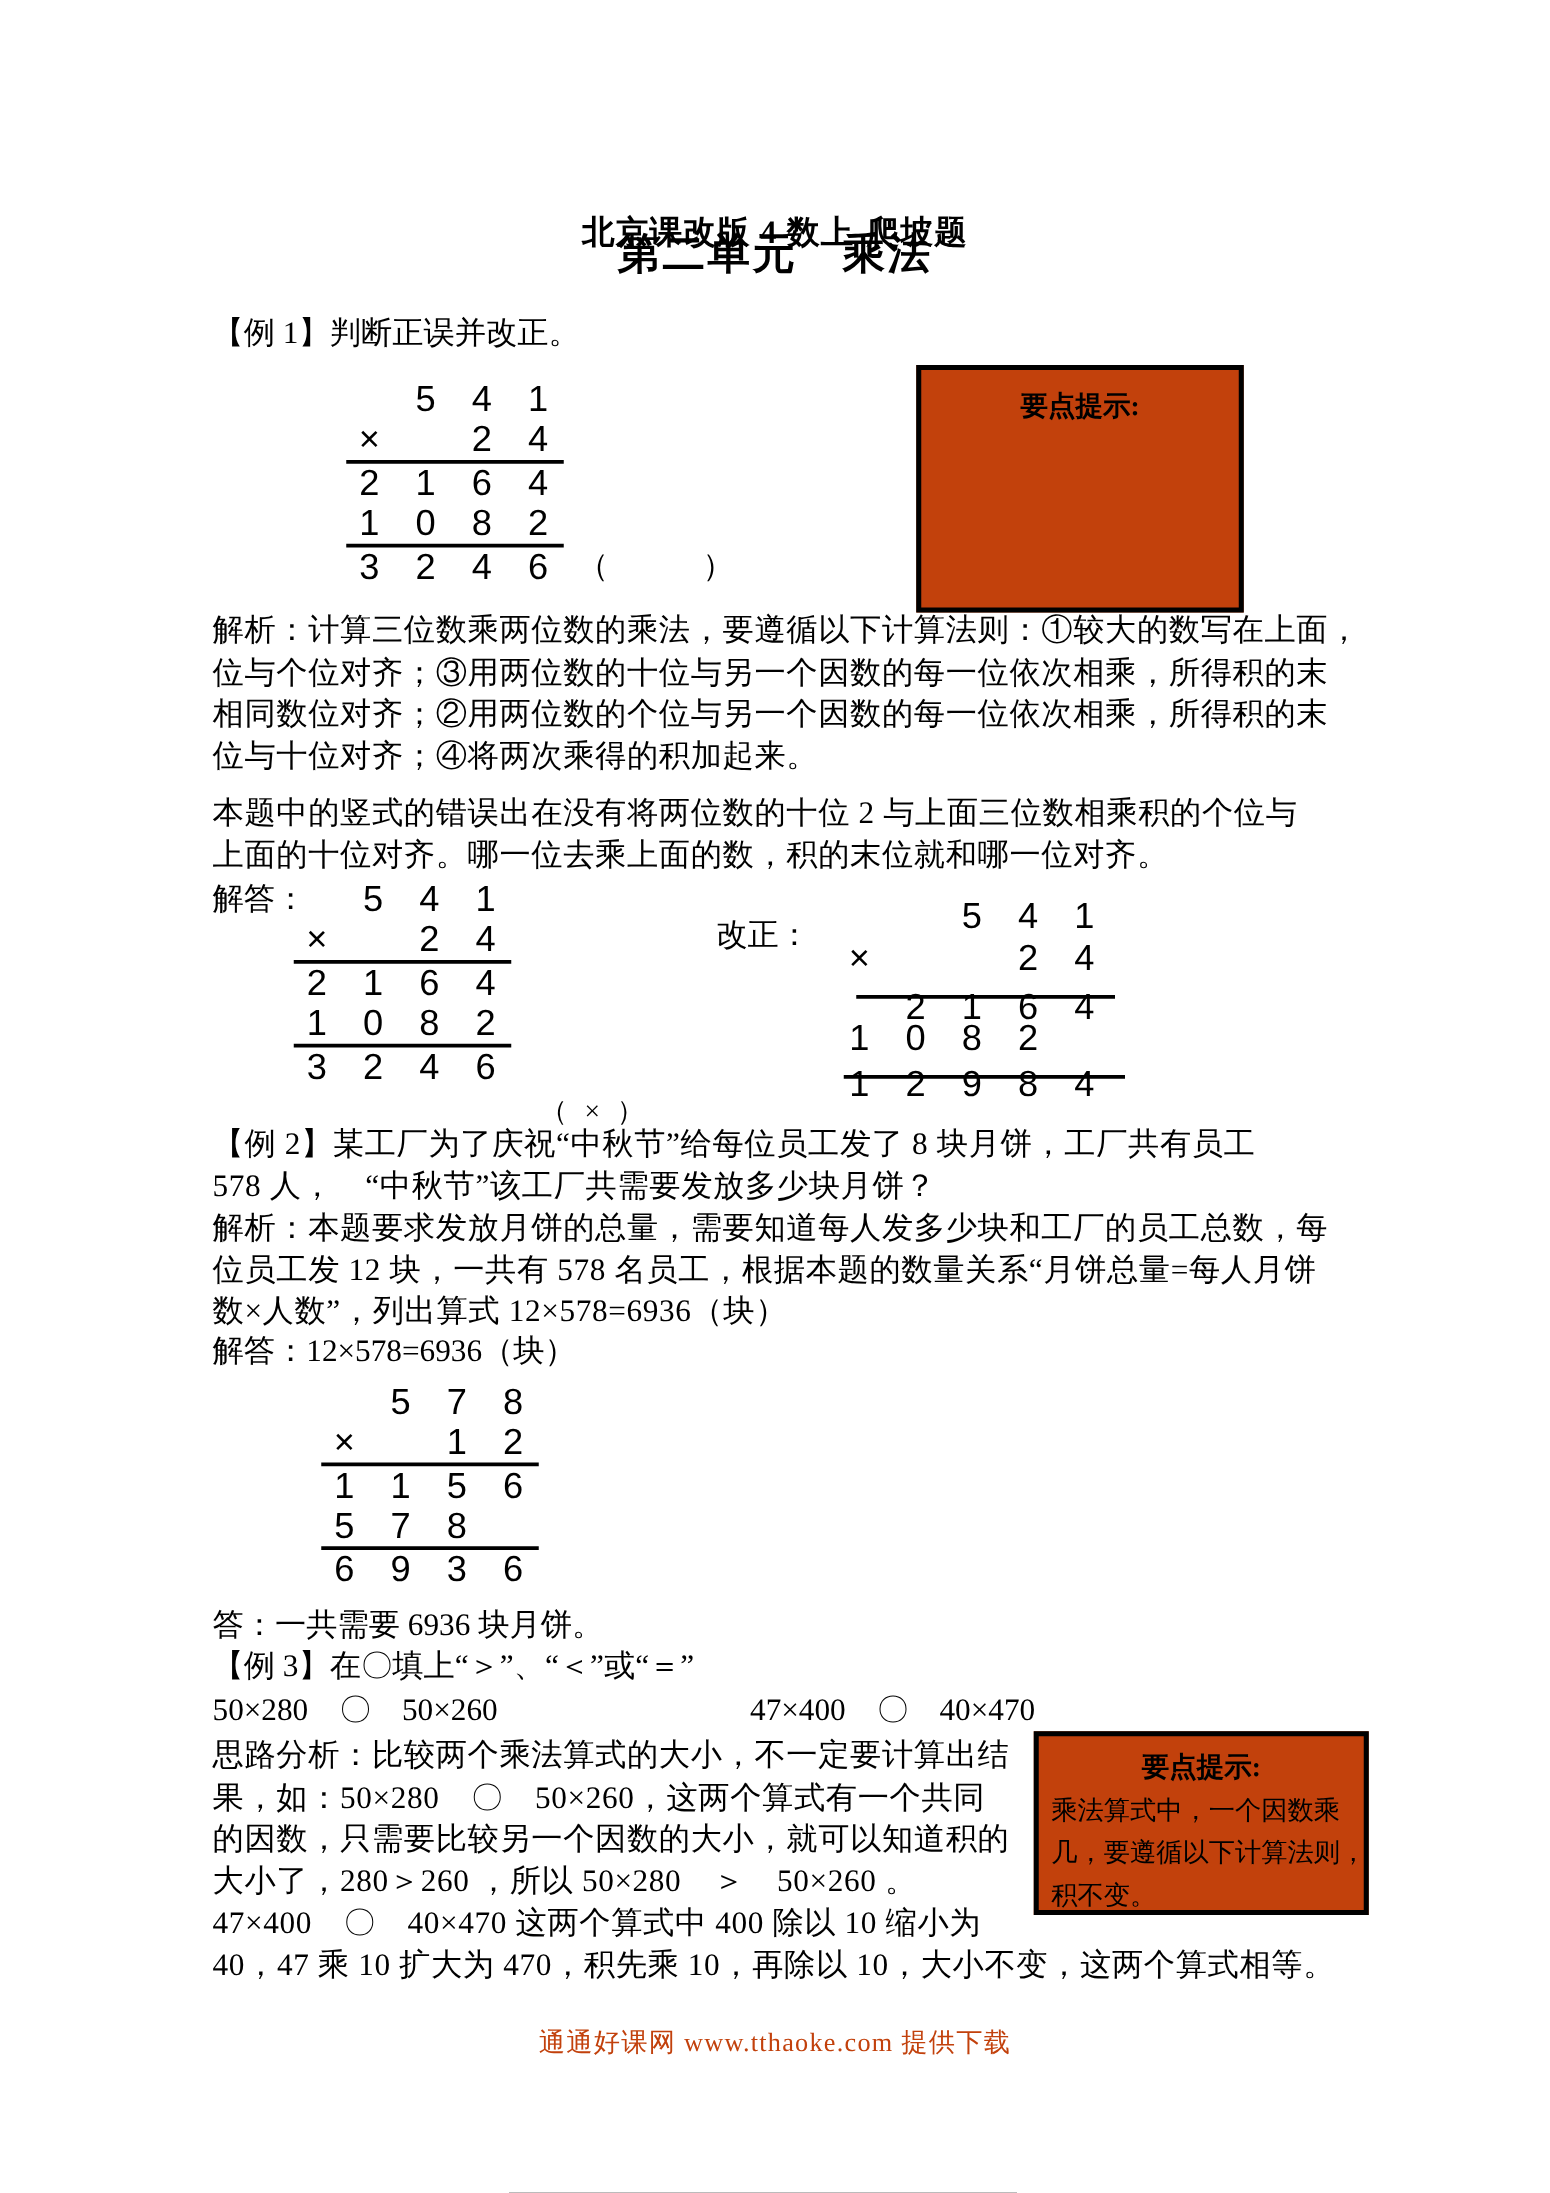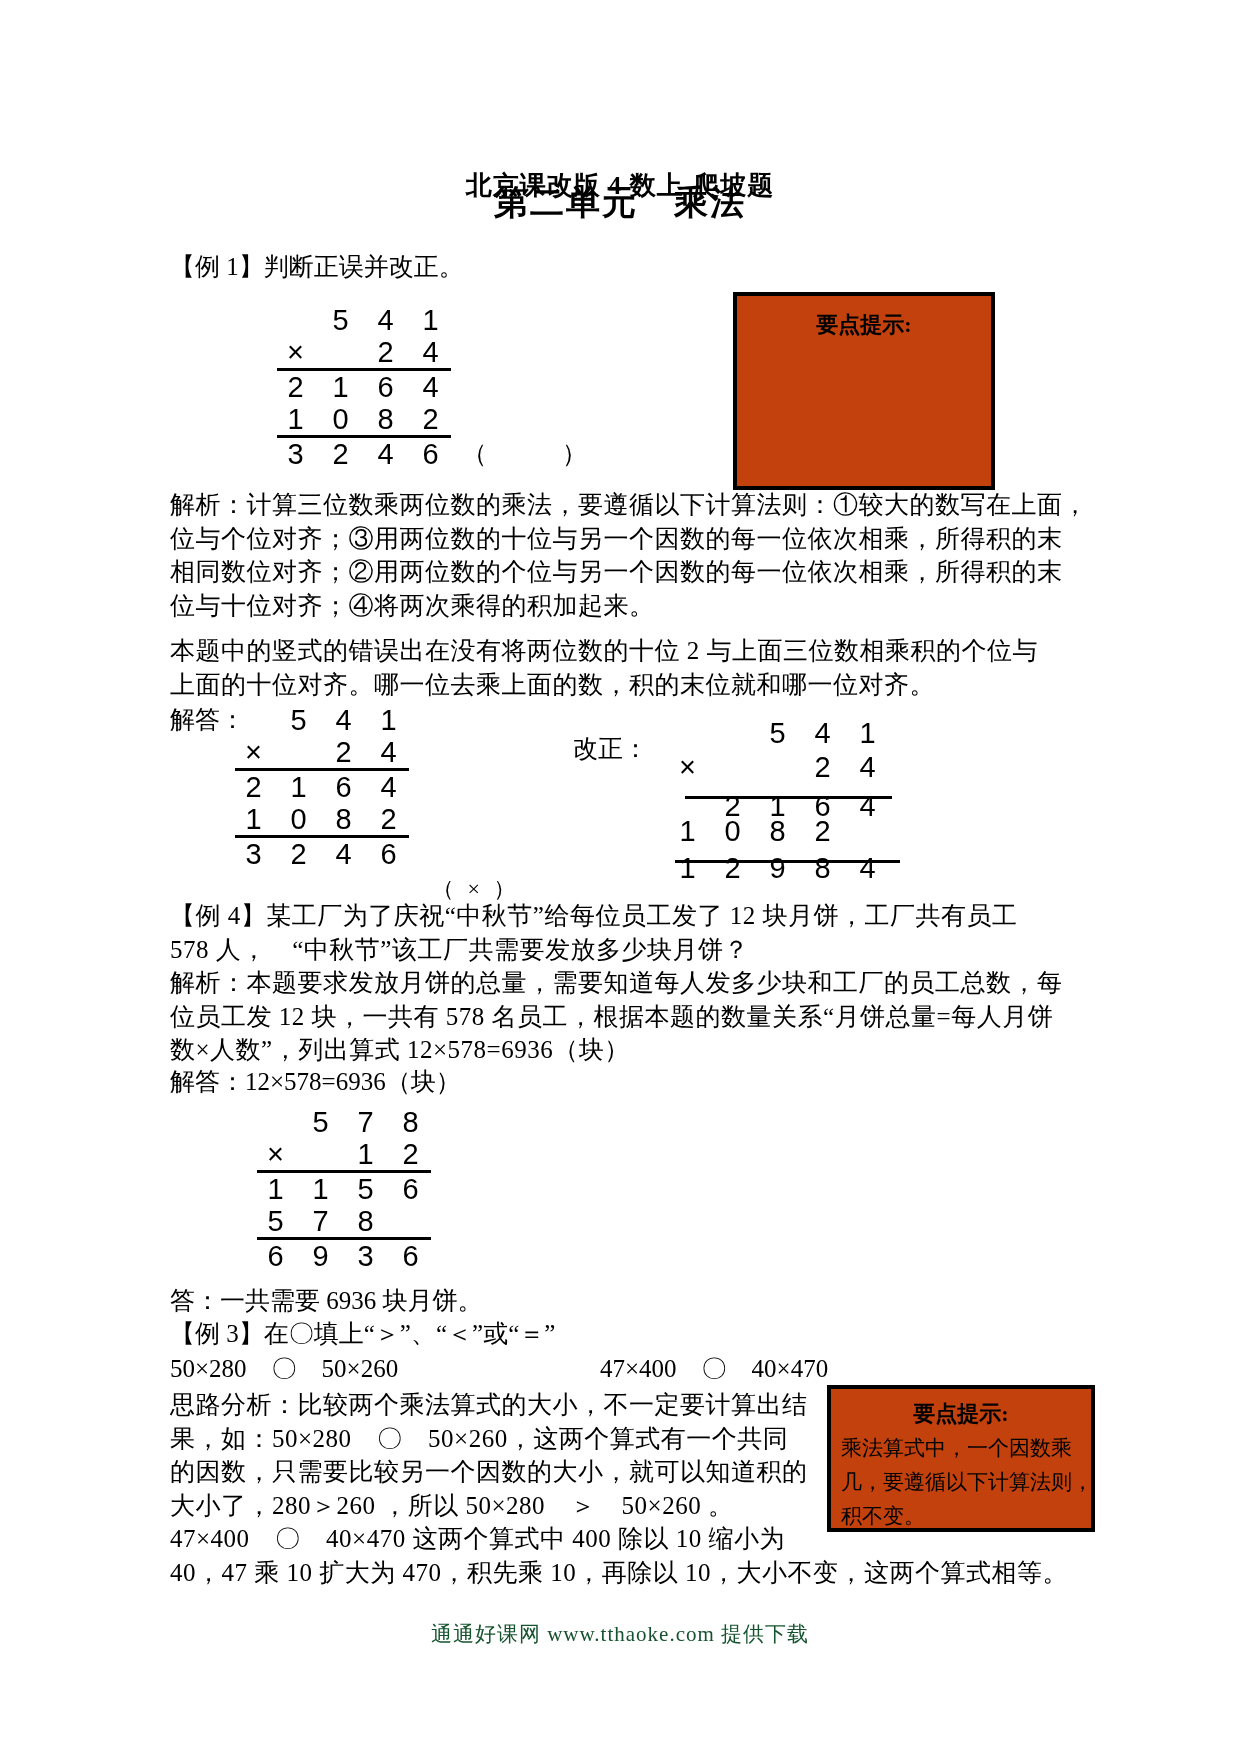--- a/index.html
+++ b/index.html
@@ -38,21 +38,21 @@
   .hint-title { text-align:center; font-size:22px; font-weight:bold; line-height:36px; }
   .hintbox .tline { font-size:21px; letter-spacing:0; }
   .hintbox.tall  .tline { line-height:39px; }
   .hintbox.tall  .hint-title { line-height:42px; }
   .hintbox.compact .tline { line-height:34px; }
   .hintbox.compact .hint-title { line-height:34px; }
   .judge { font-size:25px; }
   .small-judge { font-size:22px; letter-spacing:4px; }
   .footer {
     position:absolute; left:0; top:1620px; width:1240px; text-align:center;
-    font-size:21px; color:#14532d; letter-spacing:1px;
+    font-size:21px; color:#c2410c; letter-spacing:1px;
   }
 </style>
 </head>
 <body>
 
 <div class="page">
 
   <div class="h1">北京课改版 4 数上-爬坡题</div>
   <div class="h2">第二单元　乘法</div>
 
@@ -181,21 +181,21 @@
     <div class="mrow" style="top:135px">
         <span class="cell">1</span>
         <span class="cell">2</span>
         <span class="cell">9</span>
         <span class="cell">8</span>
         <span class="cell">4</span>
       </div>
   </div>
 
   <div class="tblock" style="left:170px;top:899px">
-      <div class="tline">【例 4】某工厂为了庆祝“中秋节”给每位员工发了 12 块月饼，工厂共有员工</div>
+      <div class="tline">【例 2】某工厂为了庆祝“中秋节”给每位员工发了 8 块月饼，工厂共有员工</div>
       <div class="tline">578 人，　“中秋节”该工厂共需要发放多少块月饼？</div>
     </div>
   <div class="tblock" style="left:170px;top:966px">
       <div class="tline">解析：本题要求发放月饼的总量，需要知道每人发多少块和工厂的员工总数，每</div>
       <div class="tline">位员工发 12 块，一共有 578 名员工，根据本题的数量关系“月饼总量=每人月饼</div>
       <div class="tline">数×人数”，列出算式 12×578=6936（块）</div>
     </div>
   <div class="tblock" style="left:170px;top:1065px">解答：12×578=6936（块）</div>
 
   <div class="mult" style="left:253px;top:1106px;width:182px">

